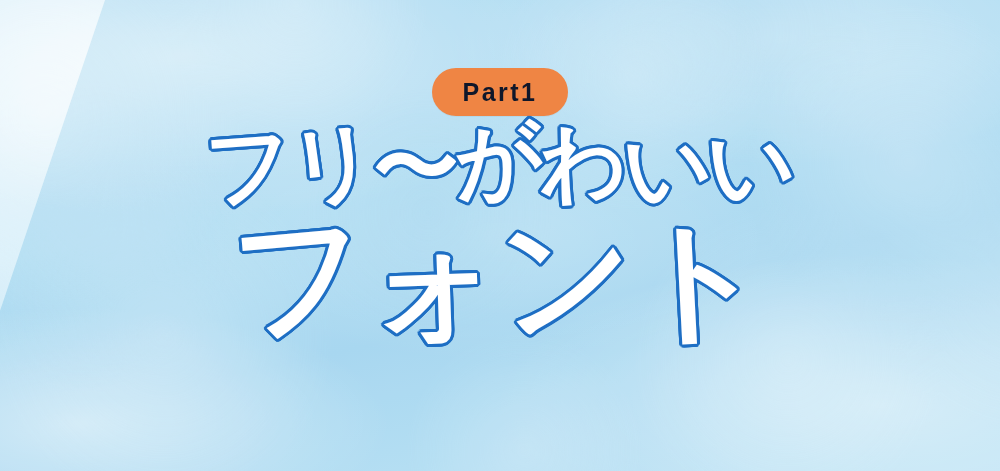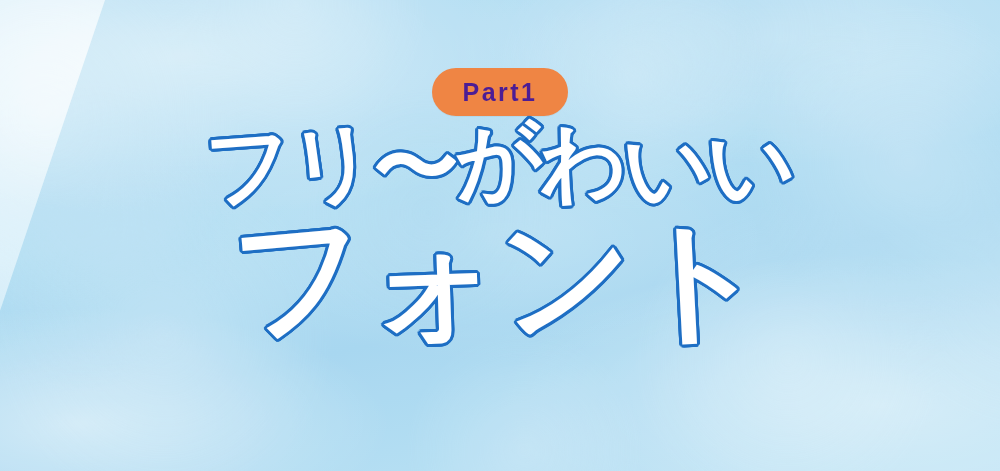--- a/index.html
+++ b/index.html
@@ -77,21 +77,21 @@
     pointer-events: none;
   }
   .badge {
     display: inline-flex;
     align-items: center;
     justify-content: center;
     height: 48px;
     padding: 0 30px;
     border-radius: 26px;
     background: #ef8544;
-    color: #4c1d95;
+    color: #0f172a;
     font-size: 25px;
     font-weight: bold;
     letter-spacing: 2.5px;
     line-height: 1;
     pointer-events: auto;
     box-shadow: 0 1px 0 rgba(0,0,0,0.04);
   }
 
   
   .headline {

